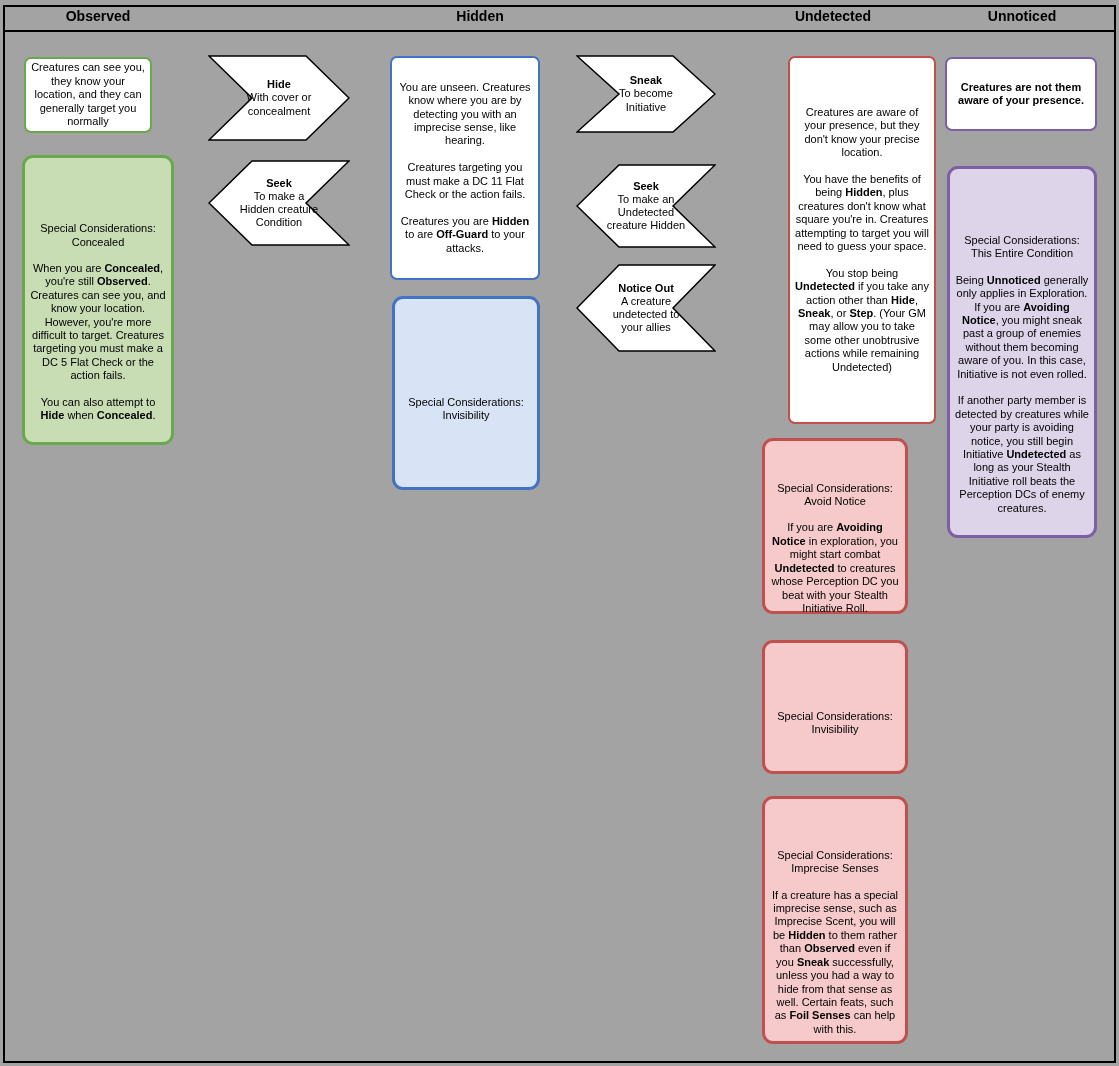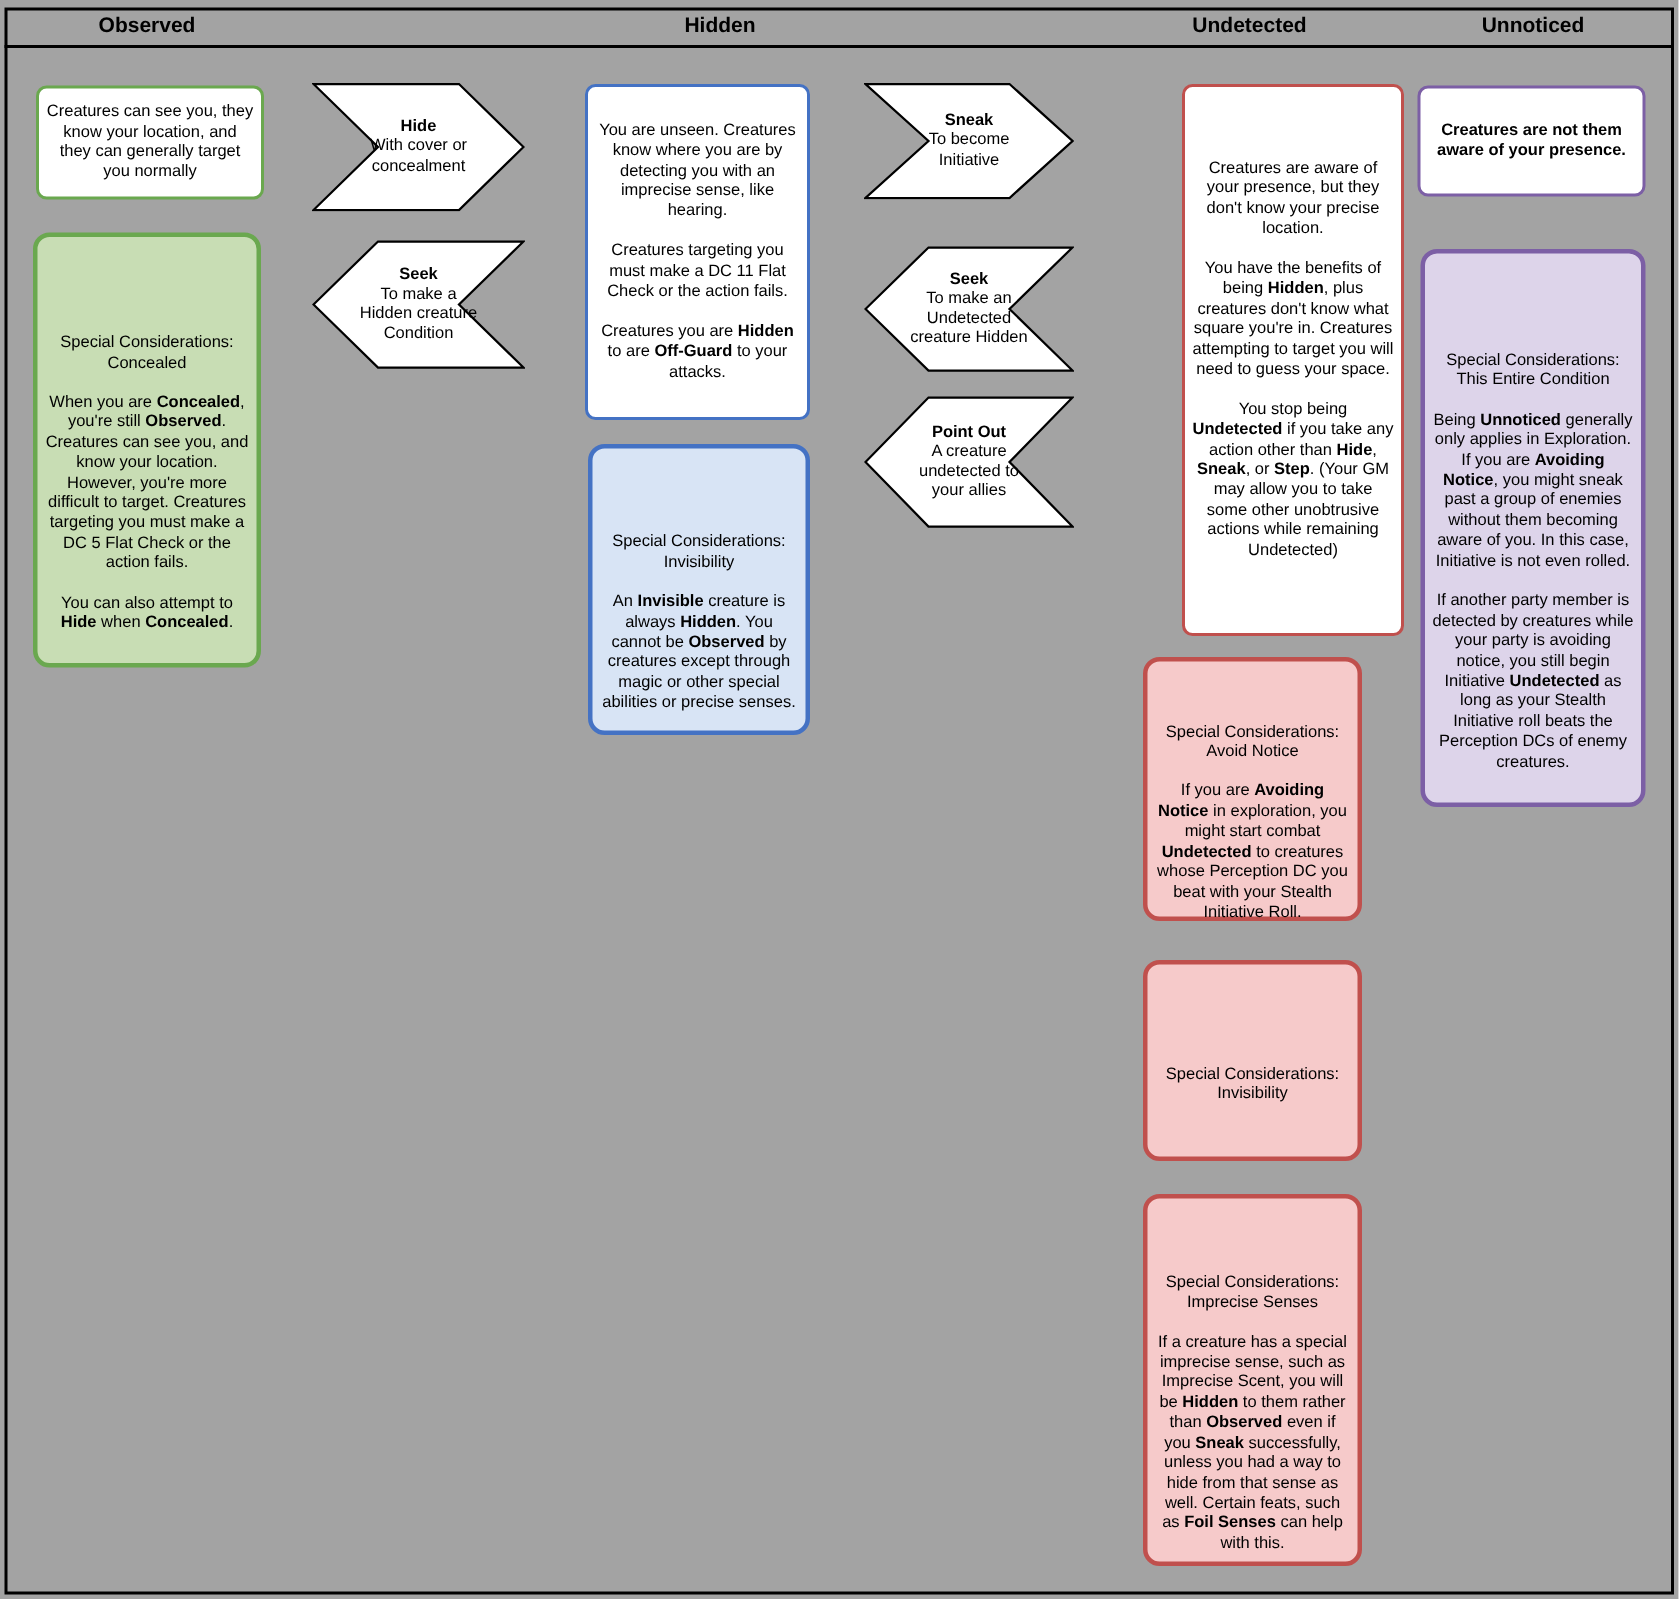--- a/index.html
+++ b/index.html
@@ -85,21 +85,21 @@
 <div class="canvas">
 
   <div class="frame"></div>
   <div class="header-line"></div>
 
   <div class="col-header" style="left:98px">Observed</div>
   <div class="col-header" style="left:480px">Hidden</div>
   <div class="col-header" style="left:833px">Undetected</div>
   <div class="col-header" style="left:1022px">Unnoticed</div>
 
-  <div class="box outline" style="left: 24px; top: 57px; width: 152px; height: 76px; border-color: rgb(106, 168, 79);">
+  <div class="box outline" style="left: 24px; top: 57px; width: 128px; height: 76px; border-color: rgb(106, 168, 79);">
     <div class="body">Creatures can see you, they know your location, and they can generally target you normally</div>
   </div>
 
   <div class="box filled" style="left: 22px; top: 155px; width: 152px; height: 290px; border-color: rgb(106, 168, 79); background: rgb(200, 221, 180);">
     <div class="title">Special Considerations:
 Concealed</div>
     <div class="body">When you are <b>Concealed</b>, you're still <b>Observed</b>. Creatures can see you, and know your location. However, you're more difficult to target. Creatures targeting you must make a  DC 5 Flat Check or the action fails.
 
 You can also attempt to <b>Hide</b> when <b>Concealed</b>.</div>
   </div>
@@ -128,21 +128,20 @@
     <div class="body">You are unseen. Creatures know where you are by detecting you with an imprecise sense, like hearing.
 
 Creatures targeting you must make a DC 11 Flat Check or the action fails.
 
 Creatures you are <b>Hidden</b> to are <b>Off-Guard</b> to your attacks.</div>
   </div>
 
   <div class="box filled" style="left: 392px; top: 296px; width: 148px; height: 194px; border-color: rgb(68, 114, 196); background: rgb(216, 228, 245);">
     <div class="title">Special Considerations:
 Invisibility</div>
-    <div class="body">An <b>Invisible</b> creature is always <b>Hidden</b>. You cannot be <b>Observed</b> by creatures  except through magic or other special abilities or precise senses.</div>
   </div>
 
   <div class="arrow" style="left:576px; top:55px; width:140px; height:78px;">
     <svg width="140" height="78" viewBox="0 0 140 78">
       <polygon points="1,1 97,1 139,39 97,77 1,77 43,39" fill="#ffffff" stroke="#000000" stroke-width="1.5"></polygon>
     </svg>
     <div class="atext">
       <div class="atitle">Sneak</div>
       <div class="asub">To become Initiative</div>
     </div>
@@ -156,21 +155,21 @@
       <div class="atitle">Seek</div>
       <div class="asub">To make an Undetected creature Hidden</div>
     </div>
   </div>
 
   <div class="arrow" style="left:576px; top:264px; width:140px; height:88px;">
     <svg width="140" height="88" viewBox="0 0 140 88">
       <polygon points="139,1 43,1 1,44 43,87 139,87 97,44" fill="#ffffff" stroke="#000000" stroke-width="1.5"></polygon>
     </svg>
     <div class="atext">
-      <div class="atitle">Point Out</div>
+      <div class="atitle">Notice Out</div>
       <div class="asub">A creature undetected to your allies</div>
     </div>
   </div>
 
   <div class="box outline" style="left: 760px; top: 56px; width: 148px; height: 368px; border-color: rgb(192, 80, 77); margin-left: 28px;">
     <div class="body">Creatures are aware of your presence, but they don't know your precise location.
 
 You have the benefits of being <b>Hidden</b>, plus creatures don't know what square you're in. Creatures attempting to target you will need to guess your space.
 
 You stop being <b>Undetected</b> if you take any action other than <b>Hide</b>, <b>Sneak</b>, or <b>Step</b>. (Your GM may allow you to take some other unobtrusive actions while remaining Undetected)</div>

